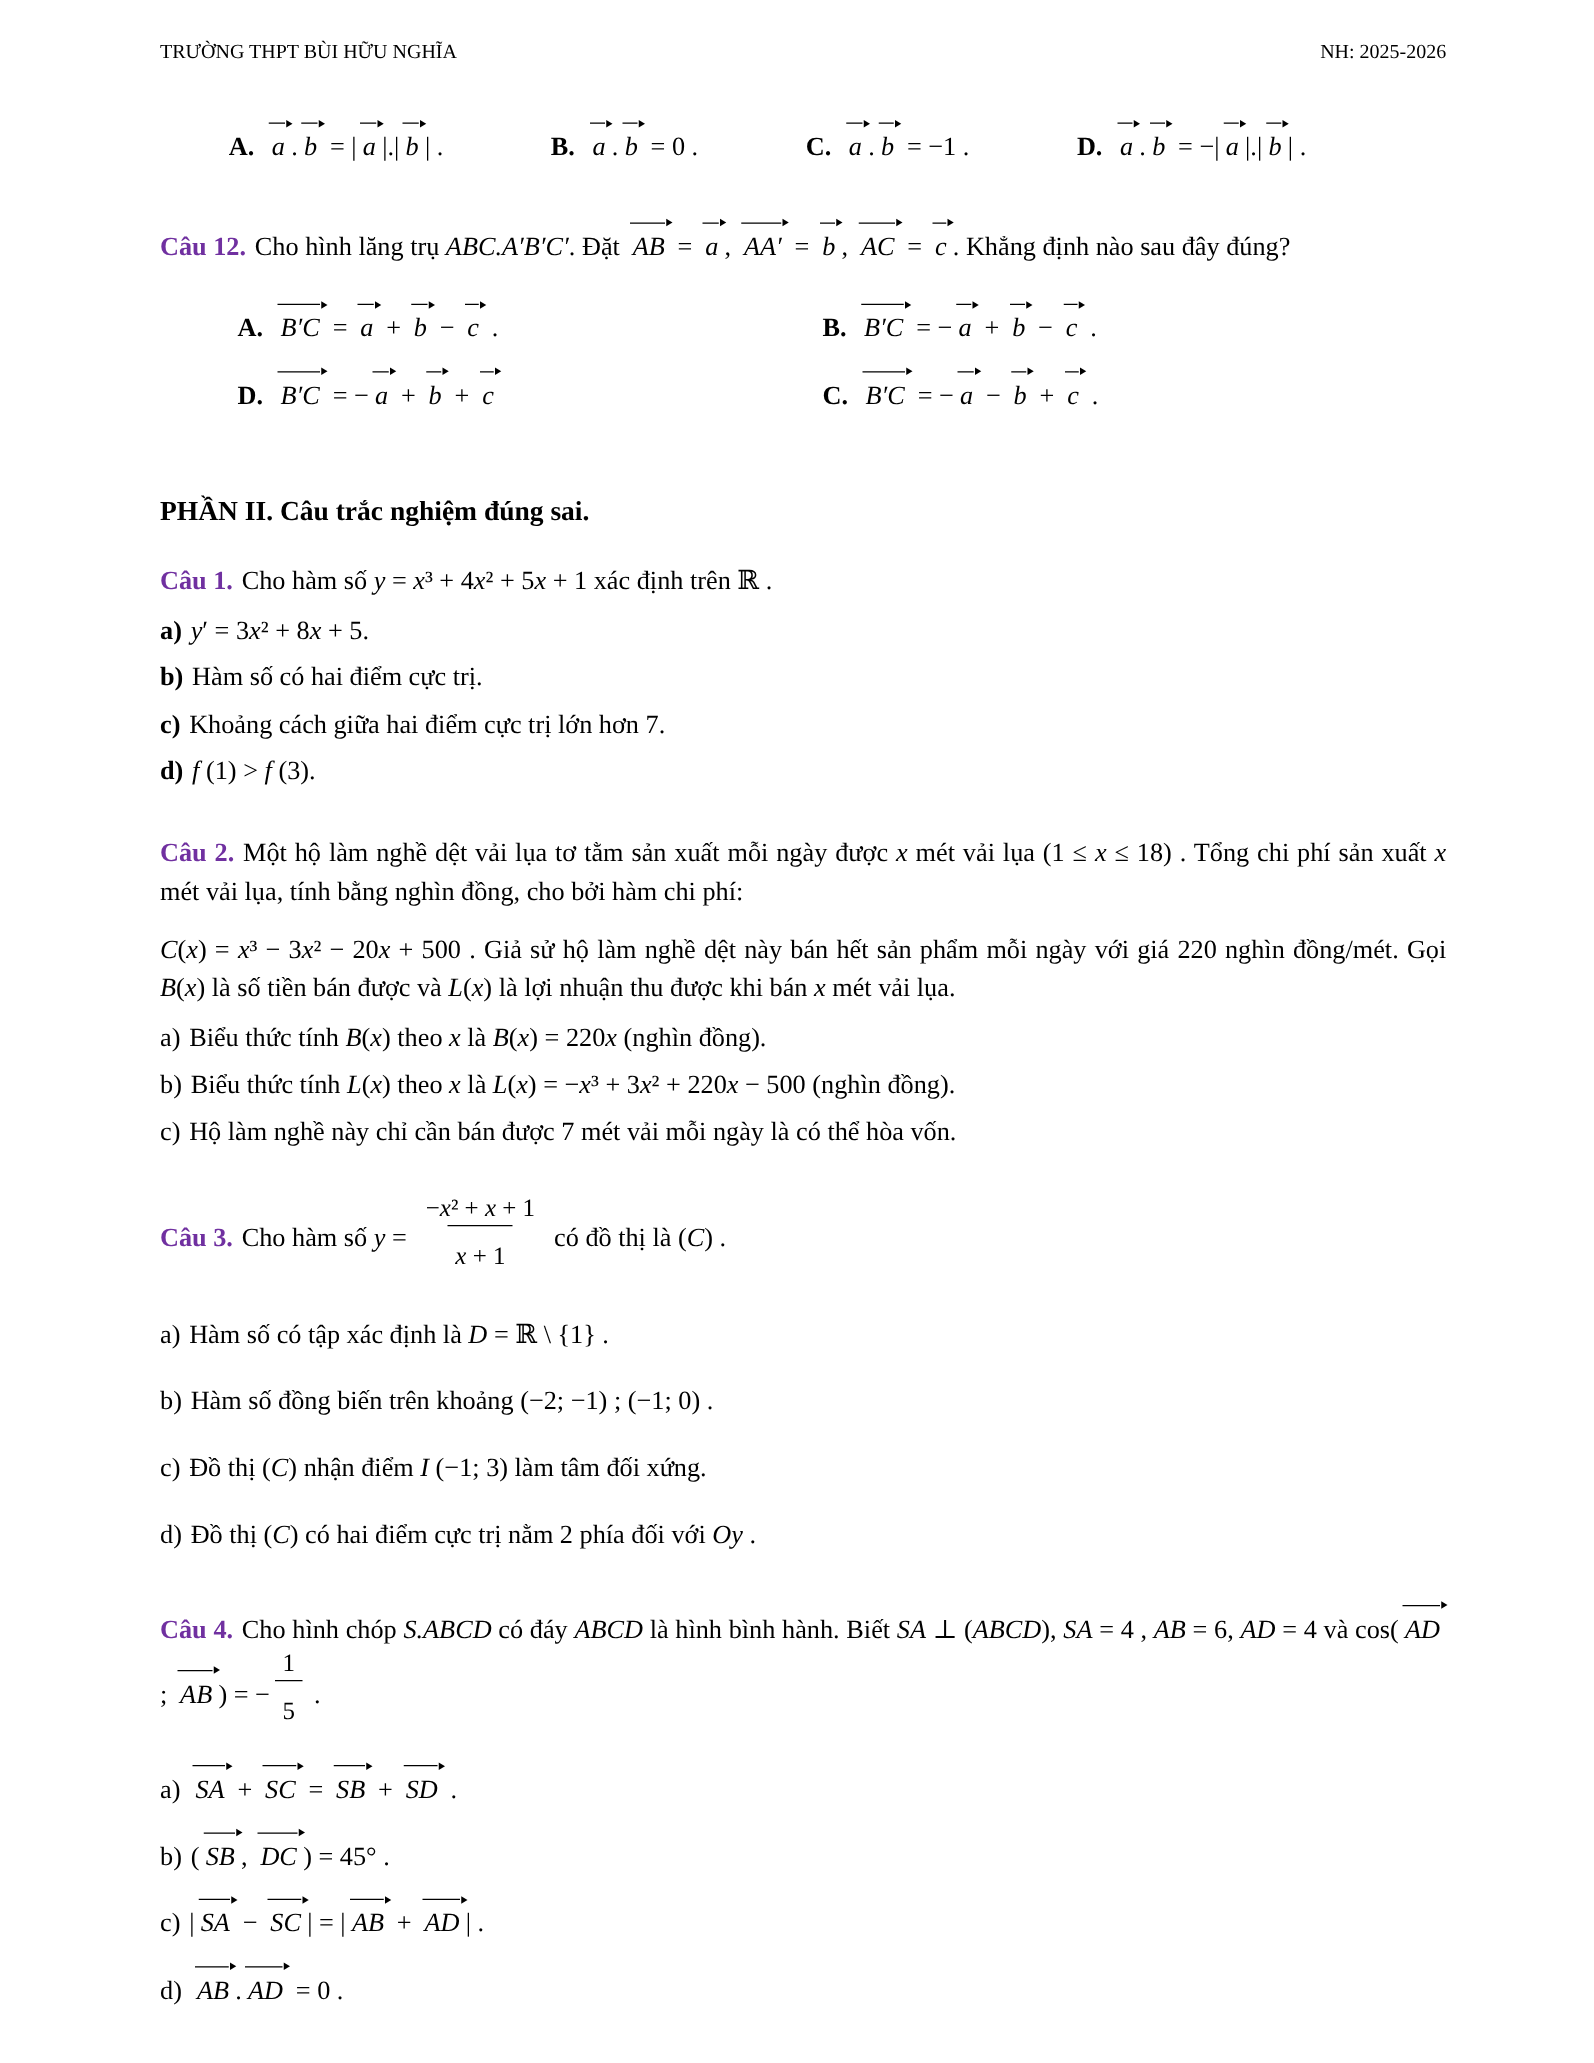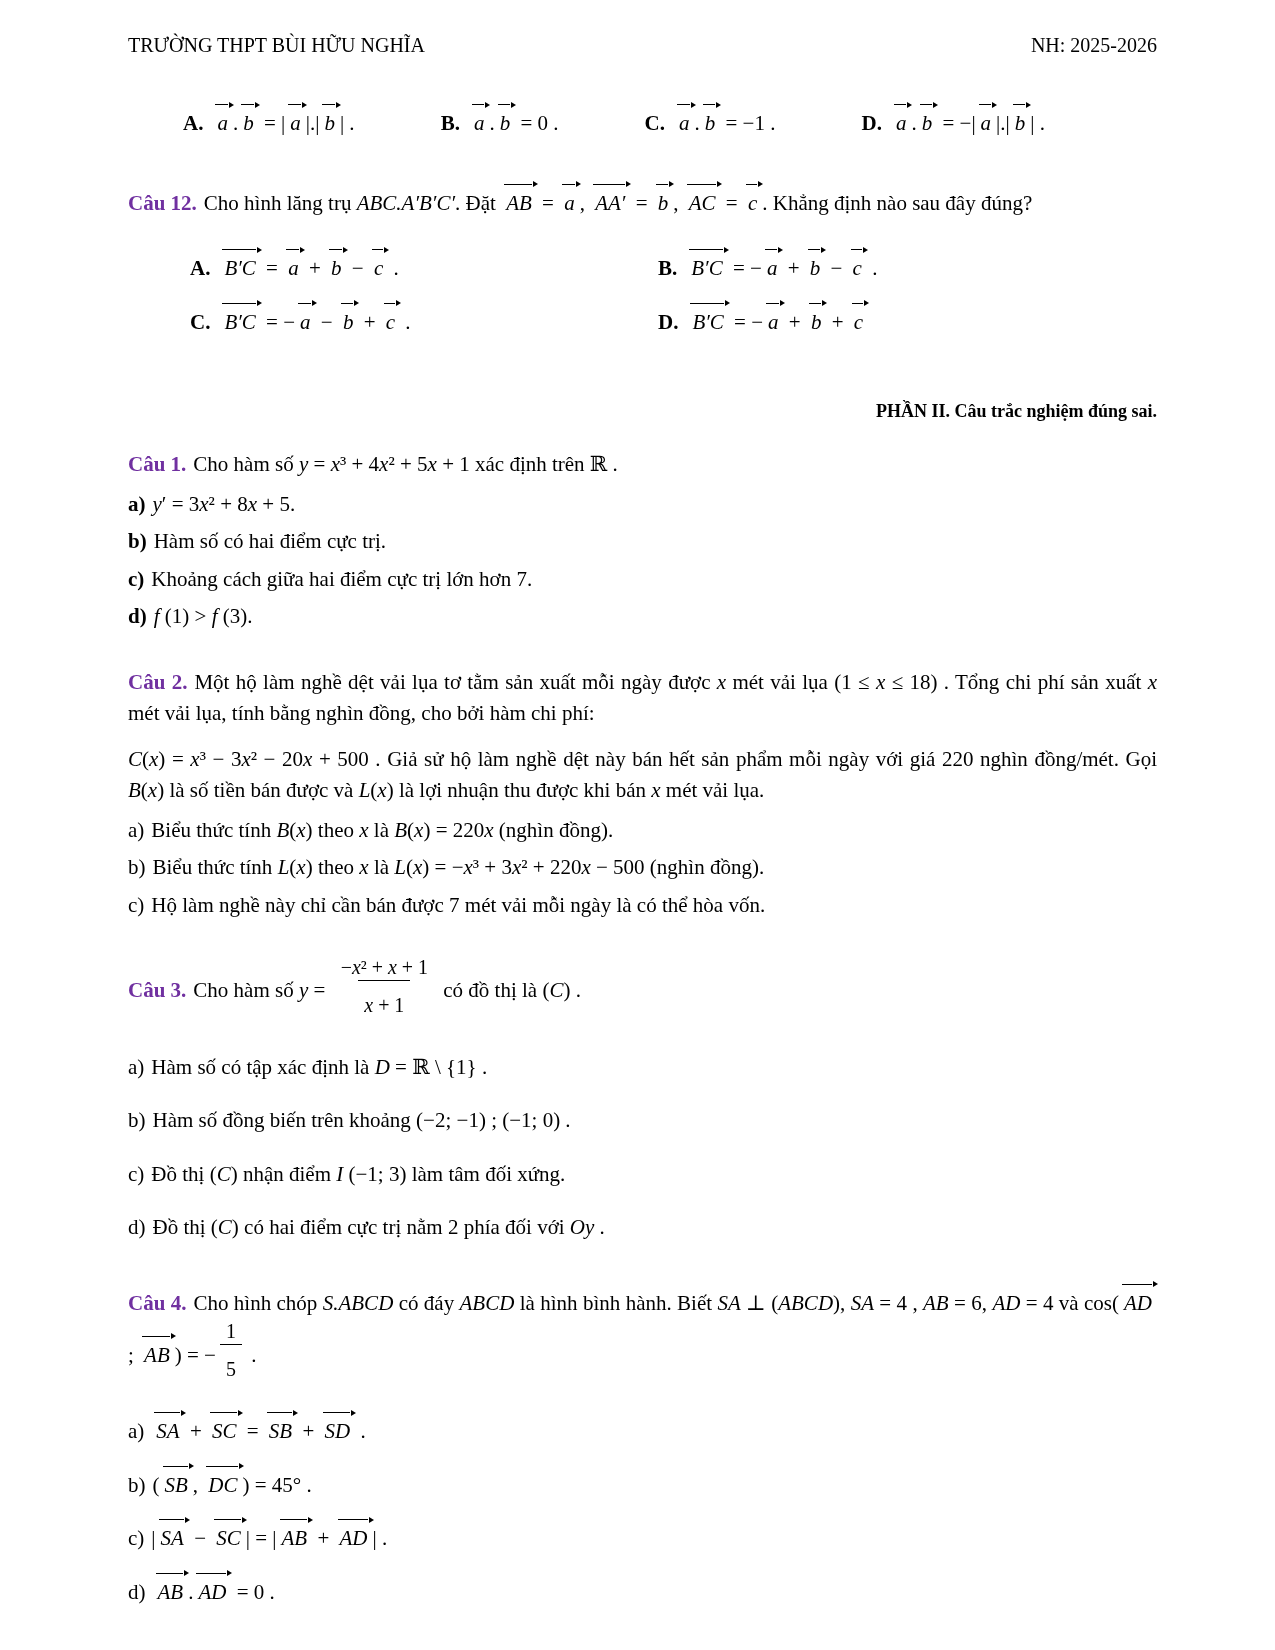--- a/index.html
+++ b/index.html
@@ -1,30 +1,30 @@
 <!DOCTYPE html>
 <html style="--accent: #7030A0;"><head>
 <meta charset="utf-8">
 <style>
   html,body{margin:0;padding:0;background:#fff;}
   .page{
     width:1275px;min-height:1650px;box-sizing:border-box;background:#fff;color:#000;
     font-family:"Liberation Serif","DejaVu Serif",serif;font-size:21px;line-height:1.5;
     padding:30px 118px 55px 128px;display:flex;flex-direction:column;
   }
-  .hdr{display:flex;justify-content:space-between;font-size:20px;margin-bottom:34px;}
+  .hdr{display:flex;justify-content:space-between;font-size:16px;margin-bottom:34px;}
   .stem,.item,.qline{margin:0;text-align:justify;}
   .qlabel{font-weight:bold;color:var(--accent,#7030A0);margin-right:7px;}
   .olabel{font-weight:bold;margin-right:9px;}
   .ilabel{font-weight:normal;margin-right:7px;}
   .bold-items .ilabel{font-weight:bold;}
   .opt-row{display:flex;justify-content:space-between;padding-left:55px;padding-right:112px;margin:4px 0 34px;}
   .opt{padding-top:10px;white-space:nowrap;}
   .opt-grid{display:grid;grid-template-columns:468px 1fr;row-gap:12px;padding-left:62px;margin:24px 0 30px;}
-  .part-heading{font-size:18px;font-weight:bold;margin:16px 0 10px;text-align:right;}
+  .part-heading{font-size:22px;font-weight:bold;margin:16px 0 10px;}
   .question{margin:8px 0 14px;}
   .question .stem{margin-bottom:8px;padding-top:6px;}
   .items p{margin:6px 0;}
   .items.spaced p{margin:16px 0;padding-top:6px;}
   i{}
   
   .vec{position:relative;display:inline-block;font-style:italic;margin:0 3px;padding:0 2px;}
   .vec::before{content:"";position:absolute;left:0;right:2px;top:-4px;border-top:1.4px solid #000;}
   .vec::after{content:"";position:absolute;right:-4px;top:-6.5px;width:0;height:0;
     border-left:5px solid #000;border-top:3px solid transparent;border-bottom:3px solid transparent;}
@@ -49,22 +49,22 @@
     <span class="opt"><b class="olabel">B.</b><span class="m"><span class="vec">a</span>.<span class="vec">b</span> = 0 .</span></span>
     <span class="opt"><b class="olabel">C.</b><span class="m"><span class="vec">a</span>.<span class="vec">b</span> = −1 .</span></span>
     <span class="opt"><b class="olabel">D.</b><span class="m"><span class="vec">a</span>.<span class="vec">b</span> = −|<span class="vec">a</span>|.|<span class="vec">b</span>| .</span></span>
   </div>
 
   <div class="question">
     <p class="stem"><b class="qlabel">Câu 12.</b><span class="m">Cho hình lăng trụ <i>ABC.A′B′C′</i>. Đặt <span class="vec">AB</span> = <span class="vec">a</span>, <span class="vec">AA′</span> = <span class="vec">b</span>, <span class="vec">AC</span> = <span class="vec">c</span>. Khẳng định nào sau đây đúng?</span></p>
     <div class="opt-grid">
       <span class="opt"><b class="olabel">A.</b><span class="m"><span class="vec">B′C</span> = <span class="vec">a</span> + <span class="vec">b</span> − <span class="vec">c</span> .</span></span>
       <span class="opt"><b class="olabel">B.</b><span class="m"><span class="vec">B′C</span> = −<span class="vec">a</span> + <span class="vec">b</span> − <span class="vec">c</span> .</span></span>
+      <span class="opt"><b class="olabel">D.</b><span class="m"><span class="vec">B′C</span> = −<span class="vec">a</span> + <span class="vec">b</span> + <span class="vec">c</span></span></span>
       <span class="opt"><b class="olabel">C.</b><span class="m"><span class="vec">B′C</span> = −<span class="vec">a</span> − <span class="vec">b</span> + <span class="vec">c</span> .</span></span>
-      <span class="opt"><b class="olabel">D.</b><span class="m"><span class="vec">B′C</span> = −<span class="vec">a</span> + <span class="vec">b</span> + <span class="vec">c</span></span></span>
     </div>
   </div>
 
   <h3 class="part-heading">PHẦN II. Câu trắc nghiệm đúng sai.</h3>
 
   <div class="question">
     <p class="stem"><b class="qlabel">Câu 1.</b><span class="m">Cho hàm số <i>y</i> = <i>x</i>³ + 4<i>x</i>² + 5<i>x</i> + 1 xác định trên ℝ .</span></p>
     <div class="items bold-items">
       <p class="item"><b class="ilabel">a)</b><span class="m"><i>y</i>′ = 3<i>x</i>² + 8<i>x</i> + 5.</span></p>
       <p class="item"><b class="ilabel">b)</b><span class="m">Hàm số có hai điểm cực trị.</span></p>

